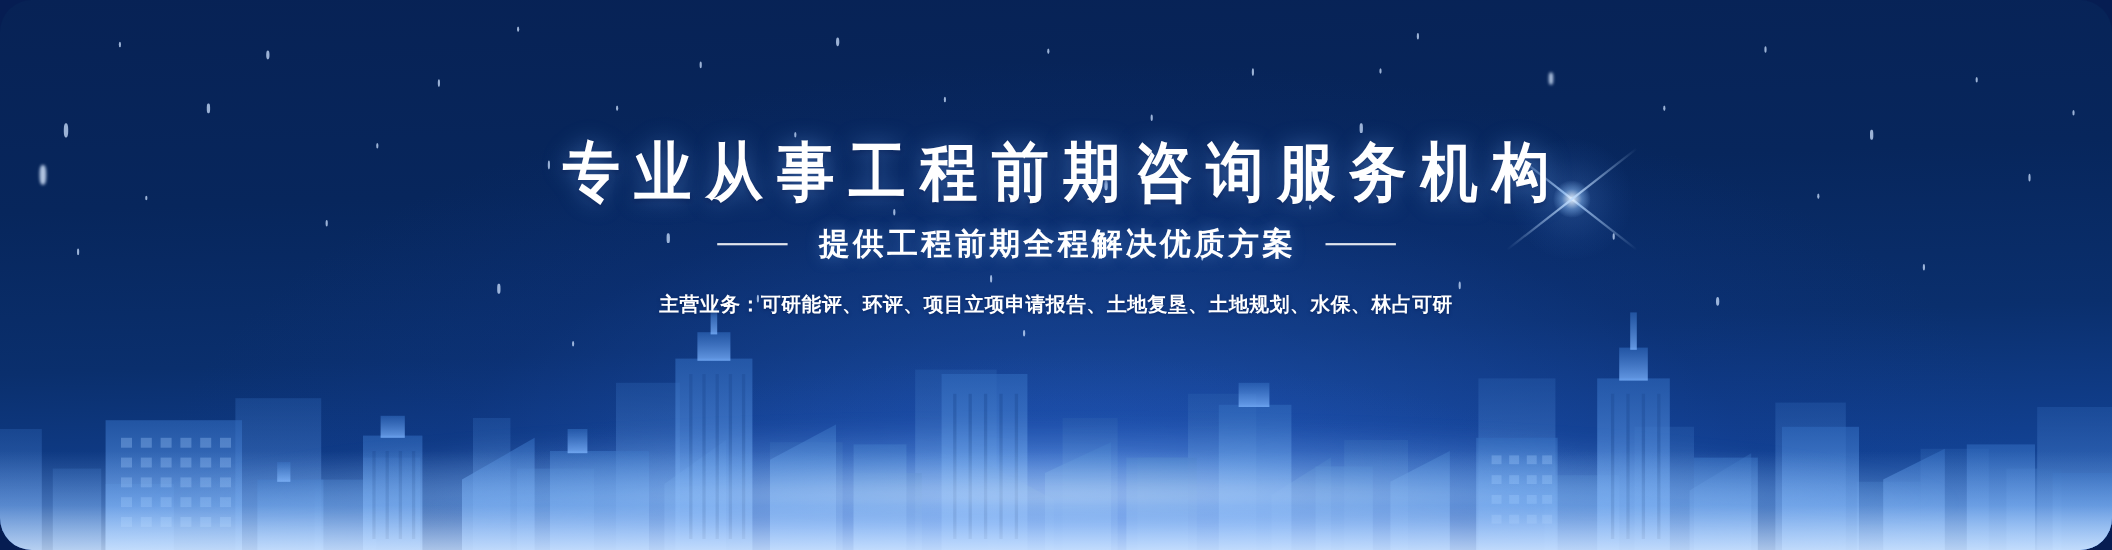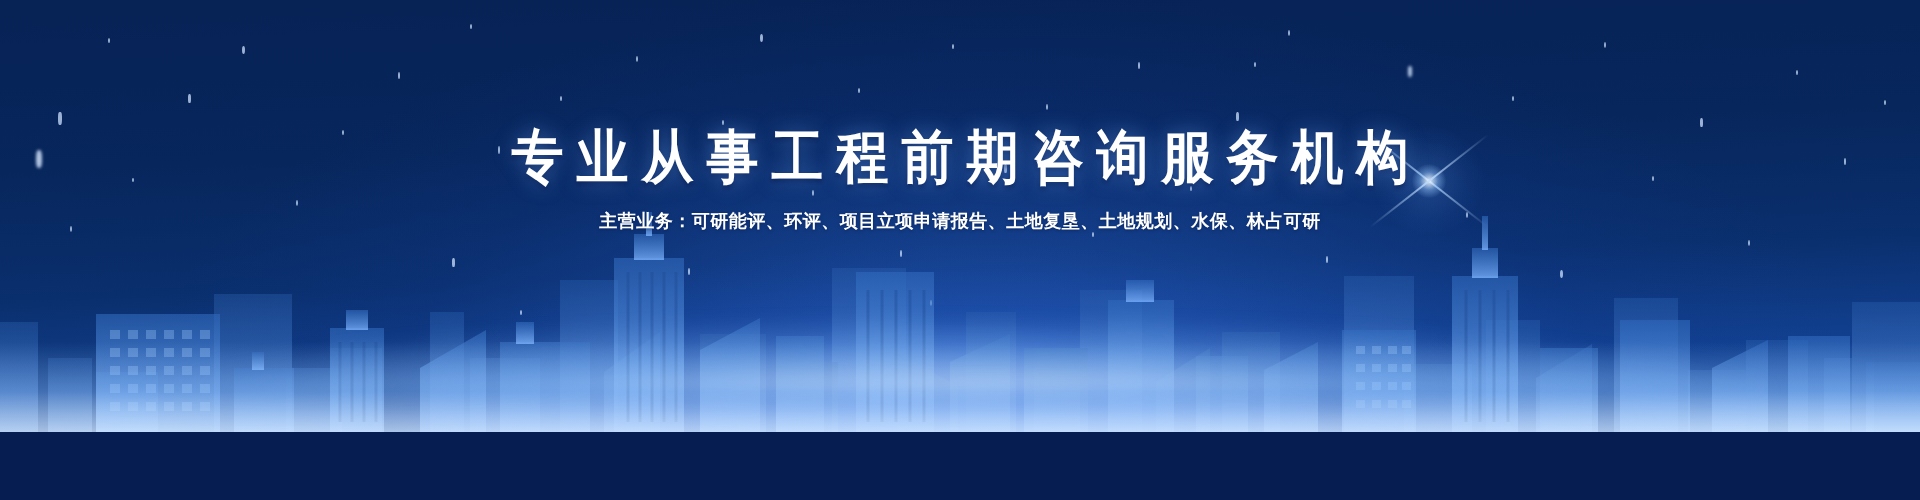--- a/index.html
+++ b/index.html
@@ -6,26 +6,27 @@
   * { margin:0; padding:0; box-sizing:border-box; }
   html, body {
     width:1920px; height:500px;
     overflow:hidden;
     background:#061d52;
     font-family:"Liberation Sans","DejaVu Sans",sans-serif;
   }
 
   #banner {
     position:relative;
-    width:1920px; height:432px;
+    width:1920px; height:500px;
     overflow:hidden;
     background:
       radial-gradient(ellipse 900px 360px at 50% 118%, rgba(140,195,255,0.95) 0%, rgba(90,150,255,0.55) 26%, rgba(40,90,200,0.18) 52%, rgba(0,0,0,0) 74%),
       radial-gradient(ellipse 1100px 520px at 52% 92%, rgba(45,105,215,0.55) 0%, rgba(20,60,150,0.18) 55%, rgba(0,0,0,0) 78%),
       linear-gradient(178deg, #072255 0%, #07265c 34%, #0a2f6d 60%, #113f8e 80%, #1a54ad 100%);
+    border-radius: 29px;
   }
 
   
   .stars { position:absolute; inset:0; pointer-events:none; }
   .star {
     position:absolute;
     background:rgba(205,225,255,0.75);
     border-radius:50%;
     filter:blur(0.6px);
   }
@@ -380,17 +381,22 @@
   </div>
 
   <div class="horizon"></div>
   <div class="horizon-line"></div>
   <div class="bottom-wash"></div>
 
   <div class="content">
 
     <div class="headline">专业从事工程前期咨询服务机构</div>
 
+    <div class="sub-row">
+      <span class="rule"></span>
+      <span class="subline">提供工程前期全程解决优质方案</span>
+      <span class="rule"></span>
+    </div>
 
     <div class="bizline">主营业务：可研能评、环评、项目立项申请报告、土地复垦、土地规划、水保、林占可研</div>
 
   </div>
 </div>
 
 </body></html>

